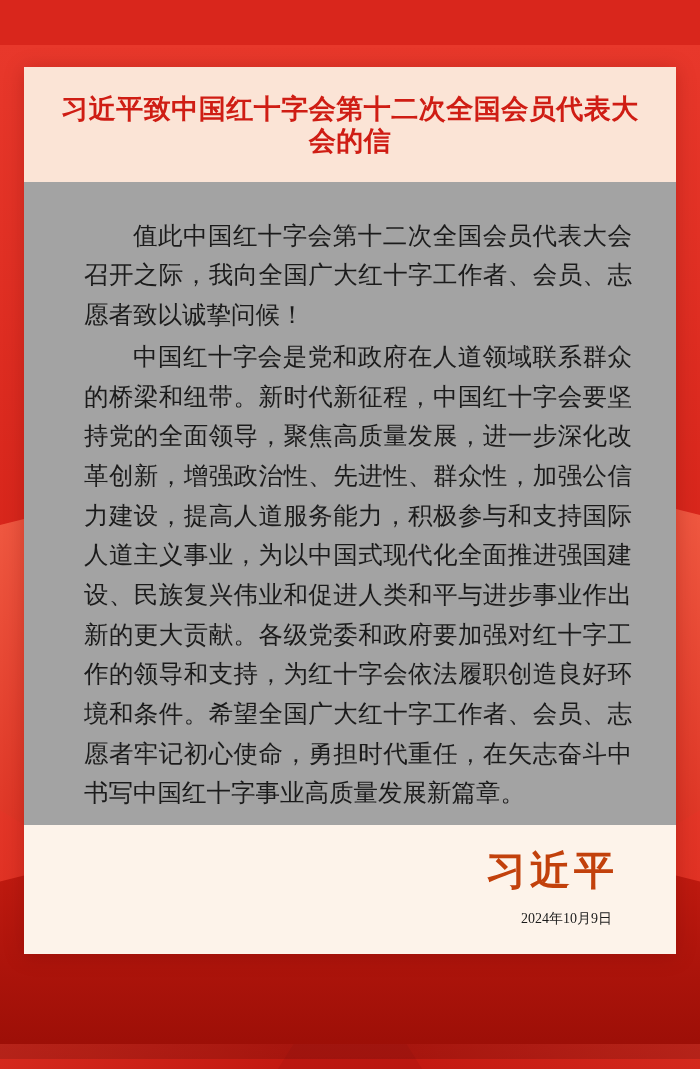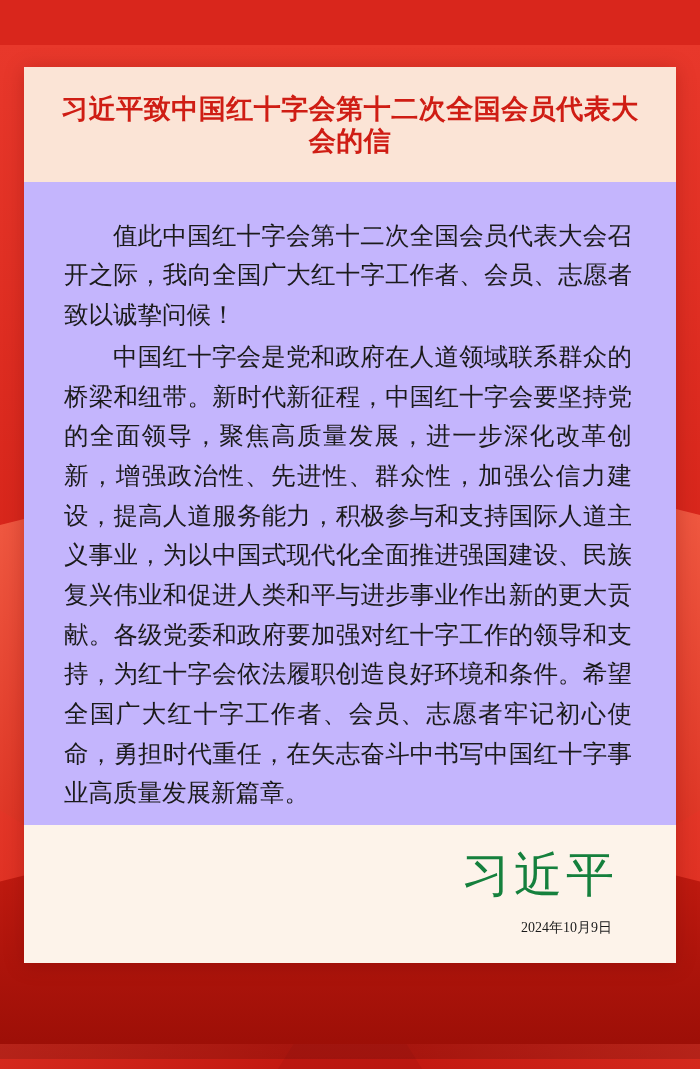--- a/index.html
+++ b/index.html
@@ -106,43 +106,43 @@
   .title-text {
     color: #cf1d14;
     font-size: 27px;
     font-weight: bold;
     letter-spacing: 0.5px;
     line-height: 1.2;
     font-family: "Liberation Serif", serif;
   }
 
   .letter-body {
-    padding: 34px 44px 10px 40px;
-    background: #c4b5fd;
+    padding: 34px 44px 10px 60px;
+    background: #a3a3a3;
   }
   .para {
     color: #1b1b1b;
     font-size: 24.5px;
     line-height: 1.62;
     text-align: justify;
     text-indent: 2em;
     margin: 0 0 2px 0;
     font-family: "Liberation Serif", serif;
   }
 
   .signature-block {
     padding: 18px 54px 0 44px;
     text-align: right;
     background: #fdf3ea;
   }
   .signature {
     display: inline-block;
-    color: #15803d;
-    font-size: 48px;
-    font-weight: normal;
+    color: #c2410c;
+    font-size: 40px;
+    font-weight: bold;
     letter-spacing: 4px;
     font-family: "Liberation Serif", serif;
     padding-right: 4px;
   }
   .sig-date {
     color: #1b1b1b;
     font-size: 14px;
     margin-top: 12px;
     padding-right: 10px;
     font-family: "Liberation Serif", serif;

